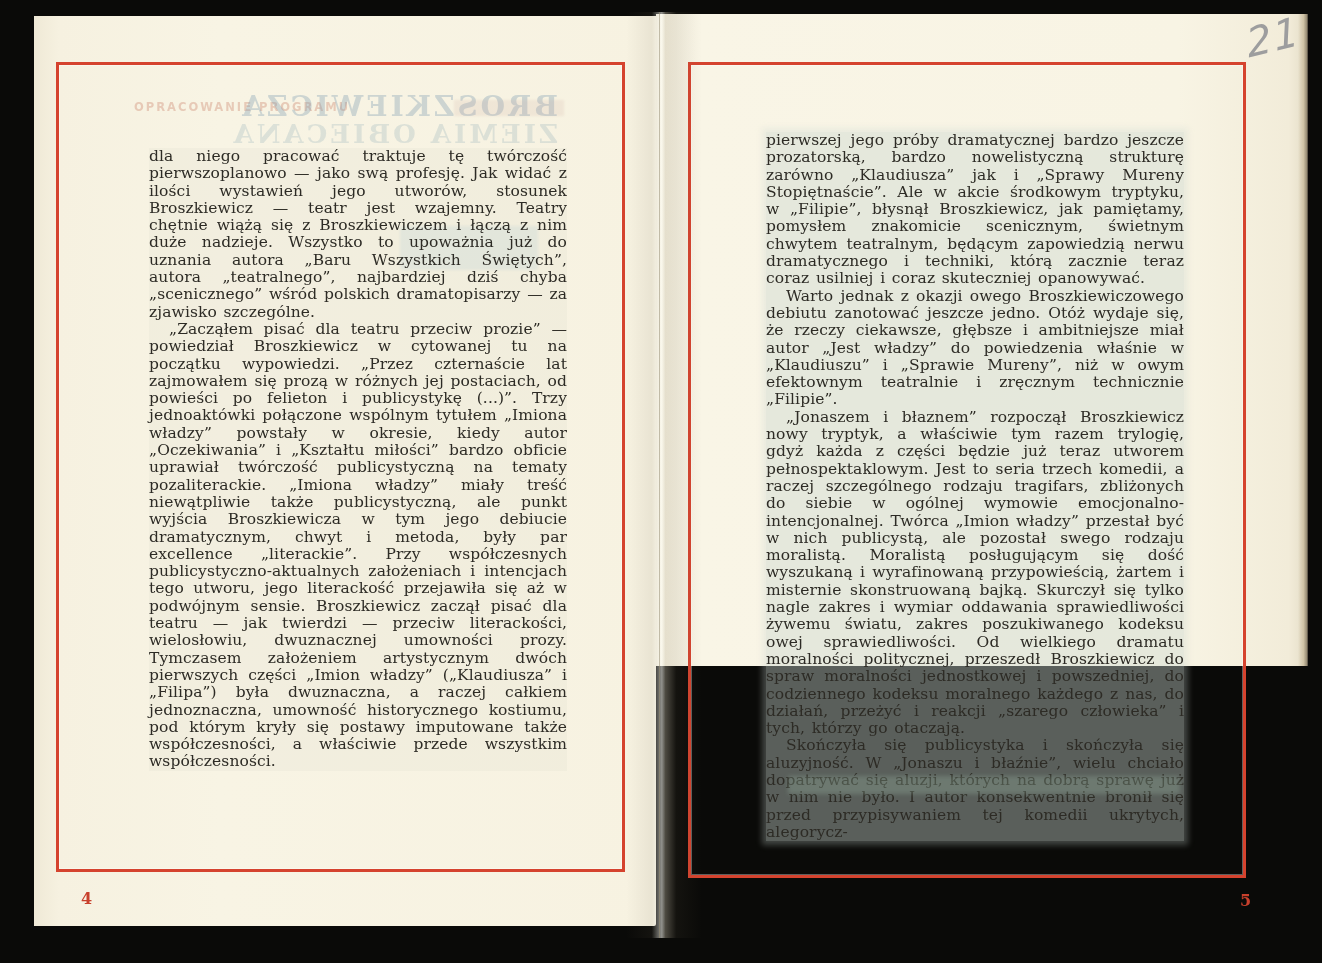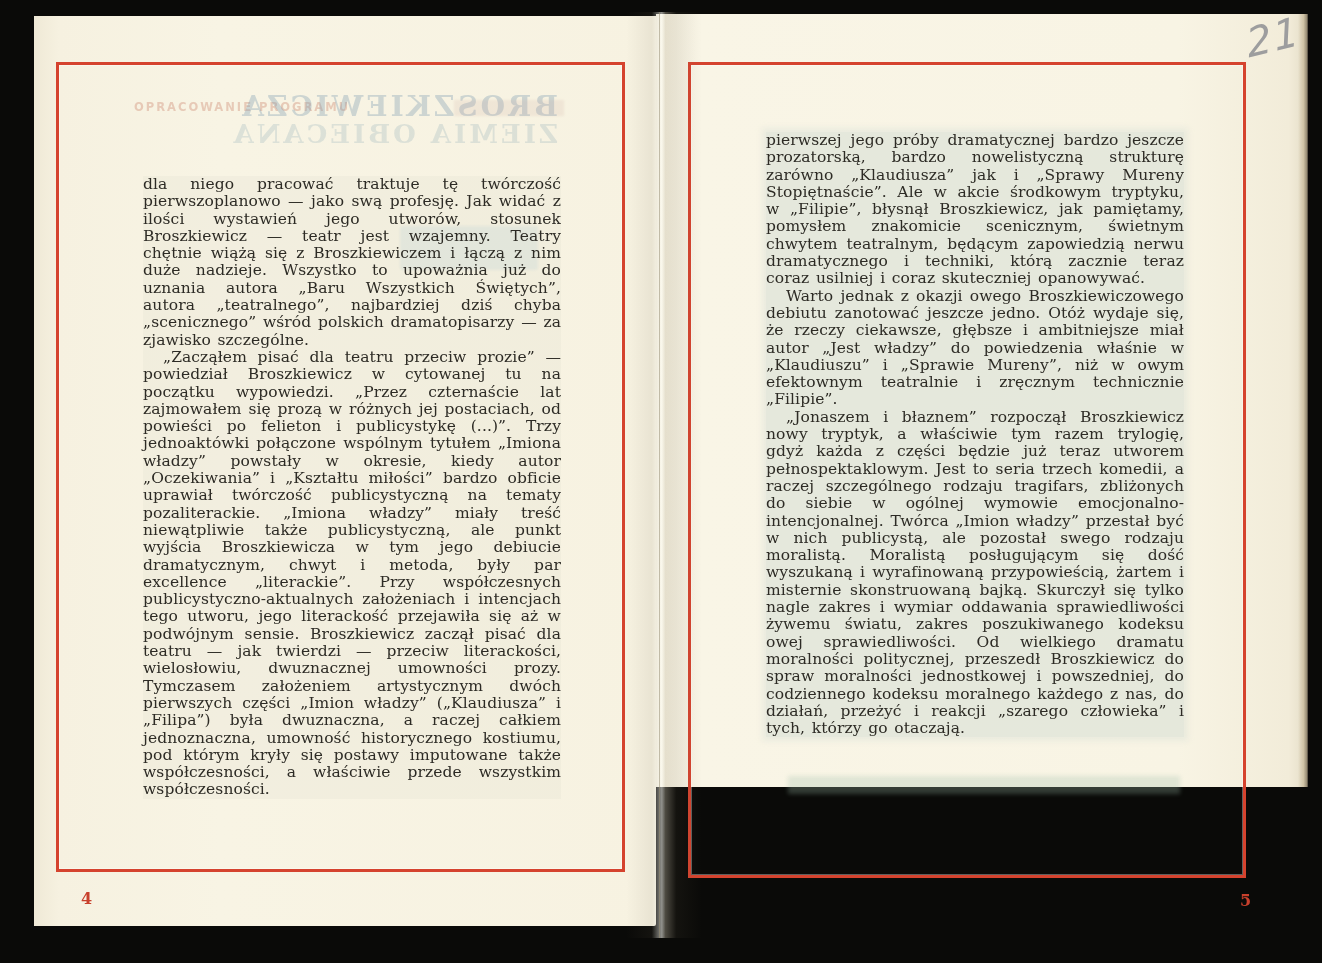--- a/index.html
+++ b/index.html
@@ -20,21 +20,21 @@
     background: var(--paper, #f8f3e2);
   }
   .page-left {
     left: 34px; top: 16px;
     width: 622px; height: 910px;
     background: linear-gradient(90deg, #efe9d6 0%, #f6f1e0 4%, #f8f4e4 30%, #f7f2e1 100%);
     border-radius: 0 0 2px 0;
   }
   .page-right {
     left: 656px; top: 14px;
-    width: 652px; height: 773px;
+    width: 652px; height: 652px;
     background: linear-gradient(90deg, #f3eedd 0%, #f9f5e6 6%, #f8f4e4 80%, #f2ecd9 97%, #e4dcc6 100%);
   }
   .page-edge-strip {
     position: absolute;
     right: 0; top: 0;
     width: 10px; height: 100%;
     background: linear-gradient(90deg, rgba(190,178,150,0) 0%, #cfc3a6 55%, #9b9078 85%, #4a443a 100%);
   }
   .frame {
     position: absolute;
@@ -42,23 +42,22 @@
     box-shadow: inset 0 0 0 1px rgba(255,255,255,0.35);
   }
   .frame-l { left: 22px; top: 46px; width: 563px; height: 804px; }
   .frame-r { left: 32px; top: 48px; width: 552px; height: 810px; }
 
   .text-col {
     position: absolute;
     width: 418px;
   }
   .text-col-l {
-    left: 109px; top: 132px;
+    left: 115px; top: 132px;
     background: rgba(214,214,202,0.16);
-    margin-top: 28px;
   }
   .text-col-r {
     left: 110px; top: 118px;
     background: rgba(203,215,208,0.42);
     box-shadow: 0 0 6px 4px rgba(203,215,208,0.30);
   }
   .text-col p {
     margin: 0;
     font-size: 15.5px;
     line-height: 17.3px;
@@ -188,20 +187,21 @@
     <div class="pagenum pn-left">4</div>
   </div>
 
   <div class="page page-right">
     <div class="frame frame-r"></div>
 
     <div class="text-col text-col-r">
       <p>pierwszej jego próby dramatycznej bardzo jeszcze prozatorską, bardzo nowelistyczną strukturę zarówno „Klaudiusza” jak i „Sprawy Mureny Stopiętnaście”. Ale w akcie środkowym tryptyku, w „Filipie”, błysnął Broszkiewicz, jak pamiętamy, pomysłem znakomicie scenicznym, świetnym chwytem teatralnym, będącym zapowiedzią nerwu dramatycznego i techniki, którą zacznie teraz coraz usilniej i coraz skuteczniej opanowywać.</p>
       <p class="ind">Warto jednak z okazji owego Broszkiewiczowego debiutu zanotować jeszcze jedno. Otóż wydaje się, że rzeczy ciekawsze, głębsze i ambitniejsze miał autor „Jest władzy” do powiedzenia właśnie w „Klaudiuszu” i „Sprawie Mureny”, niż w owym efektownym teatralnie i zręcznym technicznie „Filipie”.</p>
       <p class="ind">„Jonaszem i błaznem” rozpoczął Broszkiewicz nowy tryptyk, a właściwie tym razem trylogię, gdyż każda z części będzie już teraz utworem pełnospektaklowym. Jest to seria trzech komedii, a raczej szczególnego rodzaju tragifars, zbliżonych do siebie w ogólnej wymowie emocjonalno-intencjonalnej. Twórca „Imion władzy” przestał być w nich publicystą, ale pozostał swego rodzaju moralistą. Moralistą posługującym się dość wyszukaną i wyrafinowaną przypowieścią, żartem i misternie skonstruowaną bajką. Skurczył się tylko nagle zakres i wymiar oddawania sprawiedliwości żywemu światu, zakres poszukiwanego kodeksu owej sprawiedliwości. Od wielkiego dramatu moralności politycznej, przeszedł Broszkiewicz do spraw moralności jednostkowej i powszedniej, do codziennego kodeksu moralnego każdego z nas, do działań, przeżyć i reakcji „szarego człowieka” i tych, którzy go otaczają.</p>
+      <p class="ind">Skończyła się publicystyka i skończyła się aluzyjność. W „Jonaszu i błaźnie”, wielu chciało dopatrywać się aluzji, których na dobrą sprawę już w nim nie było. I autor konsekwentnie bronił się przed przypisywaniem tej komedii ukrytych, alegorycz-</p>
     </div>
 
     <div class="stain stain-green-br"></div>
 
     <div class="pagenum pn-right">5</div>
 
     <div class="page-edge-strip"></div>
   </div>
 
   <div class="gutter"></div>

